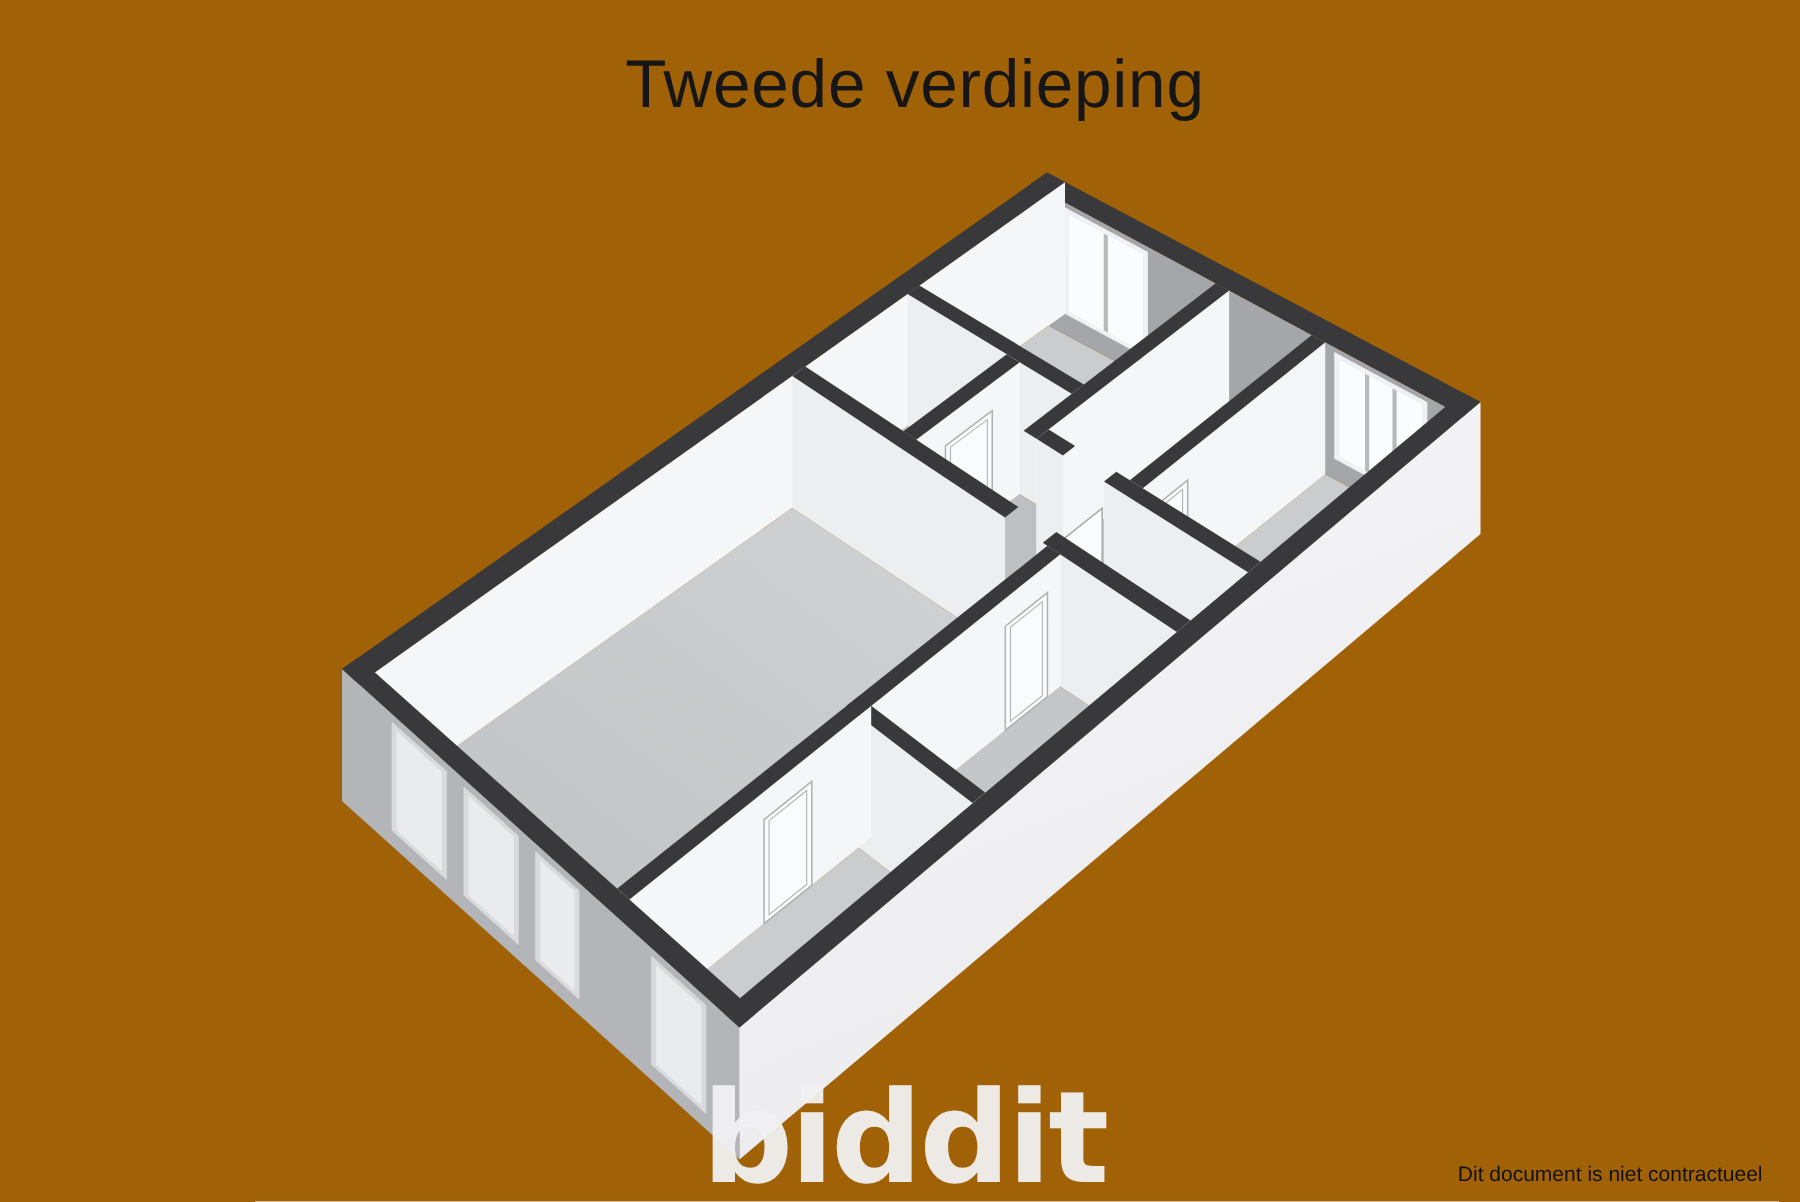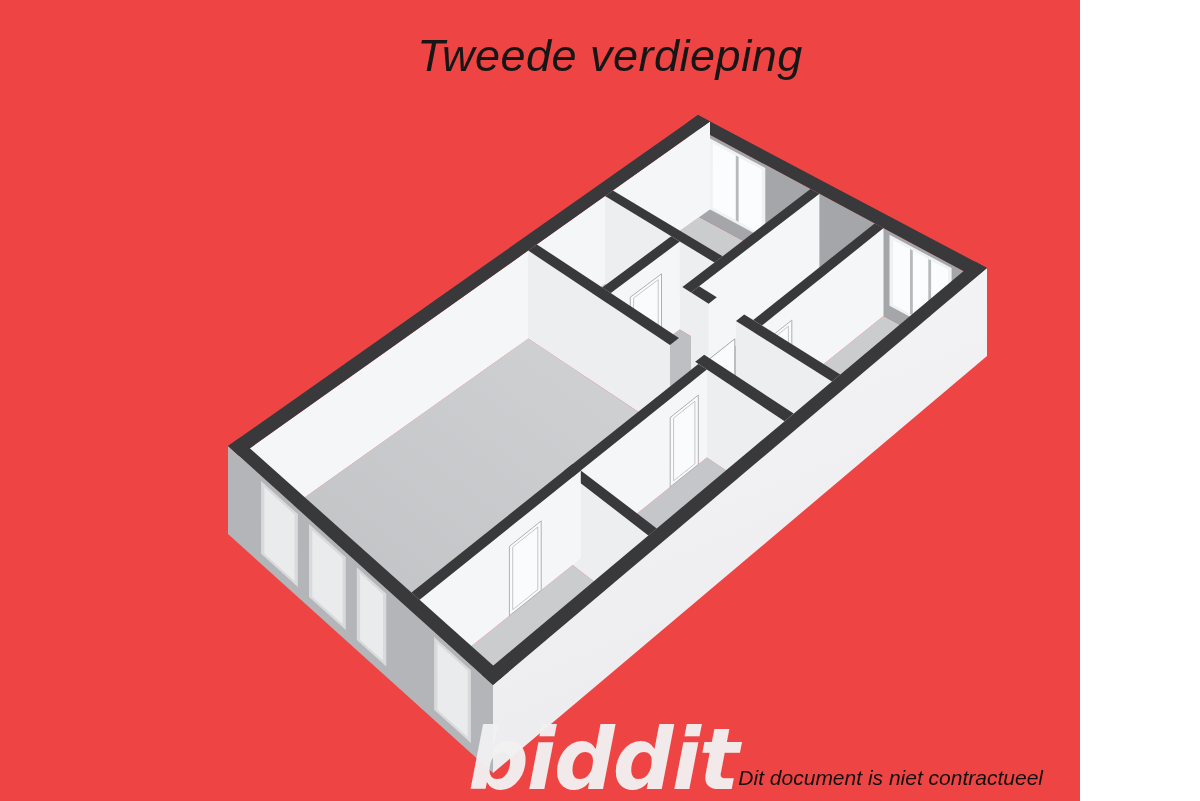--- a/index.html
+++ b/index.html
@@ -1,34 +1,34 @@
 <!DOCTYPE html>
 <html><head>
 <meta charset="utf-8">
 <style>
   html,body{margin:0;padding:0;background:#ffffff;}
   .page{
-    position:relative;width:1080px;height:801px;background:#ef4444;
-    overflow:hidden;font-family:"Liberation Sans",sans-serif;font-style:italic;
+    position:relative;width:1200px;height:801px;background:#a16207;
+    overflow:hidden;font-family:"Liberation Sans",sans-serif;
   }
   .title{
     position:absolute;top:30px;left:0;width:1200px;text-align:center;
     font-size:45px;color:#161616;letter-spacing:0.5px;
     transform:translateX(10px);
   }
   .plan-svg{position:absolute;left:0;top:0;width:1200px;height:801px;}
   .watermark{
     position:absolute;left:468px;top:710px;
     font-family:"DejaVu Sans",sans-serif;font-weight:bold;
     font-size:85px;color:#f2f2f3;opacity:0.95;letter-spacing:-2px;
     pointer-events:none;
   }
   .disclaimer{
-    position:absolute;right:37px;bottom:11px;
-    font-size:21px;color:#111111;
+    position:absolute;right:25px;bottom:11px;
+    font-size:14px;color:#111111;
   }
 </style>
 </head>
 <body>
 
 <div class="page">
 
   <div class="title">Tweede verdieping</div>
 
   <svg class="plan-svg" viewBox="0 0 1200 801" xmlns="http://www.w3.org/2000/svg">

